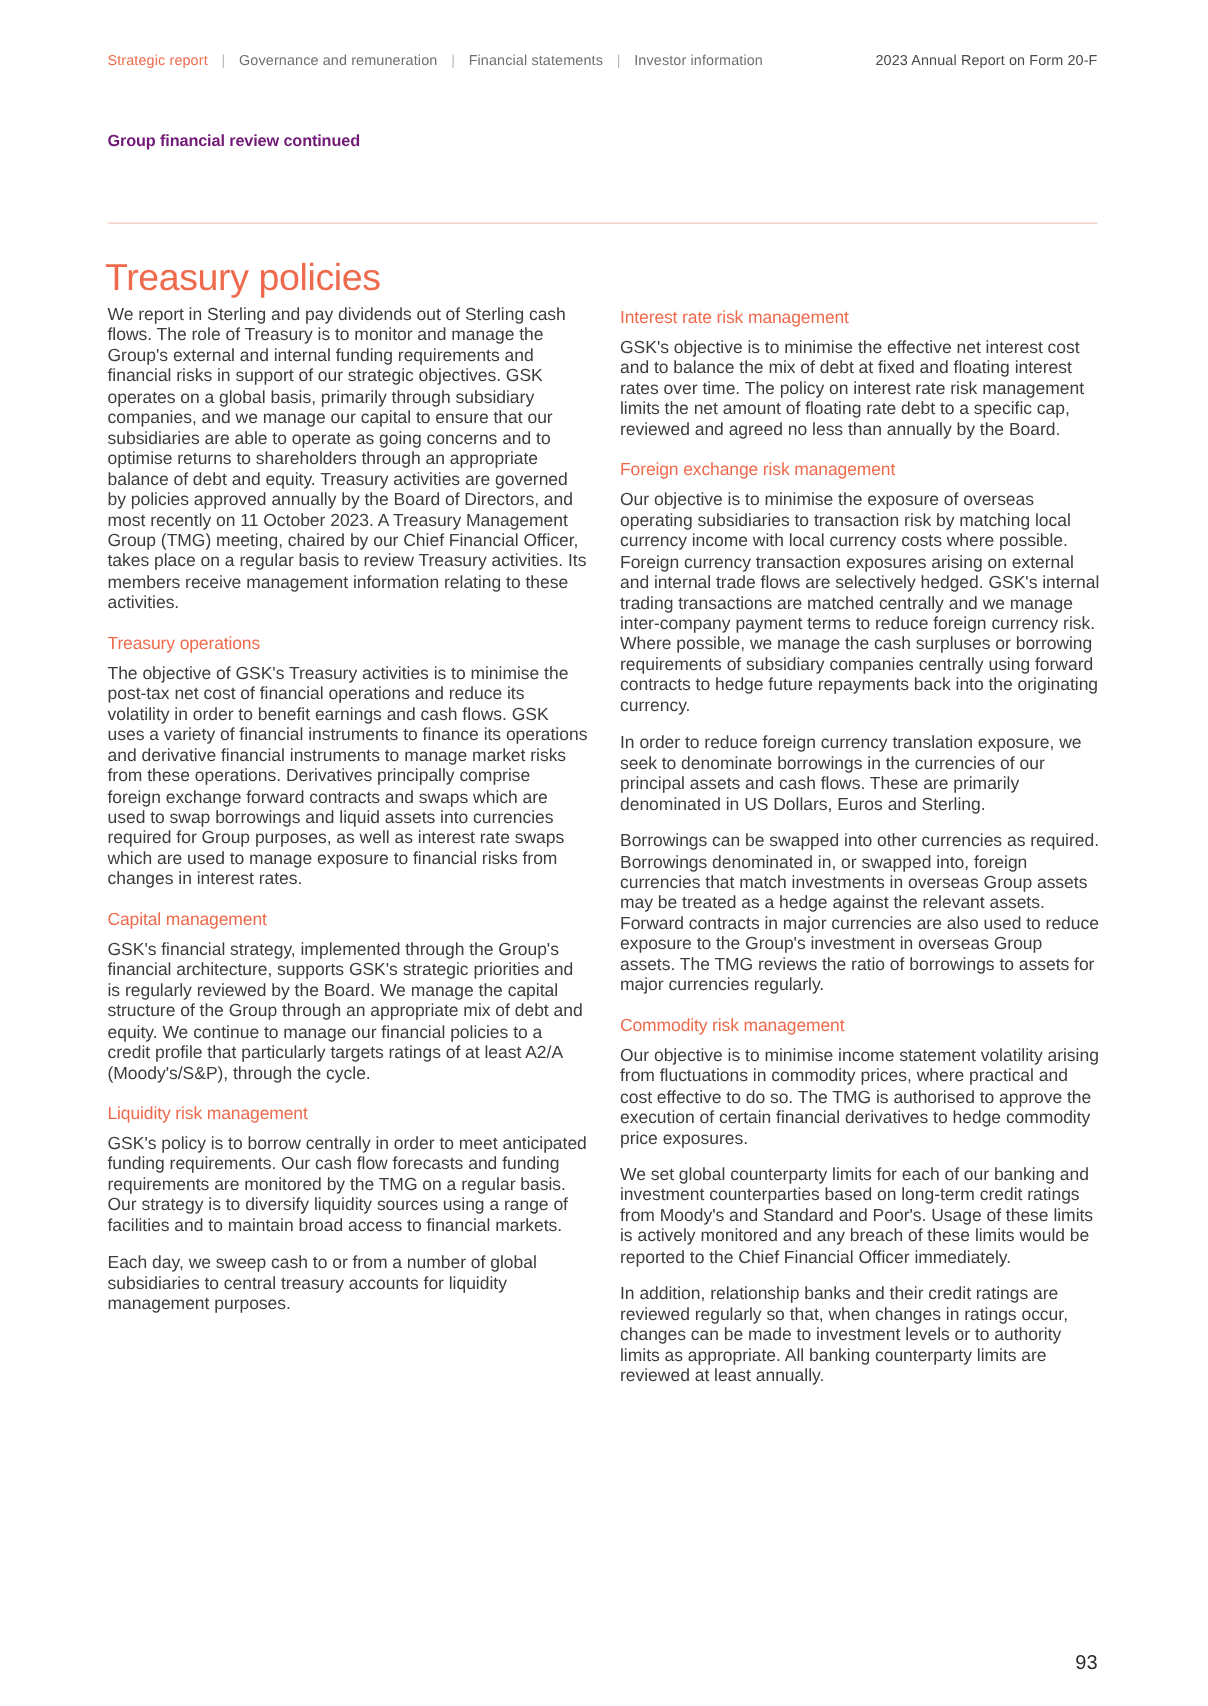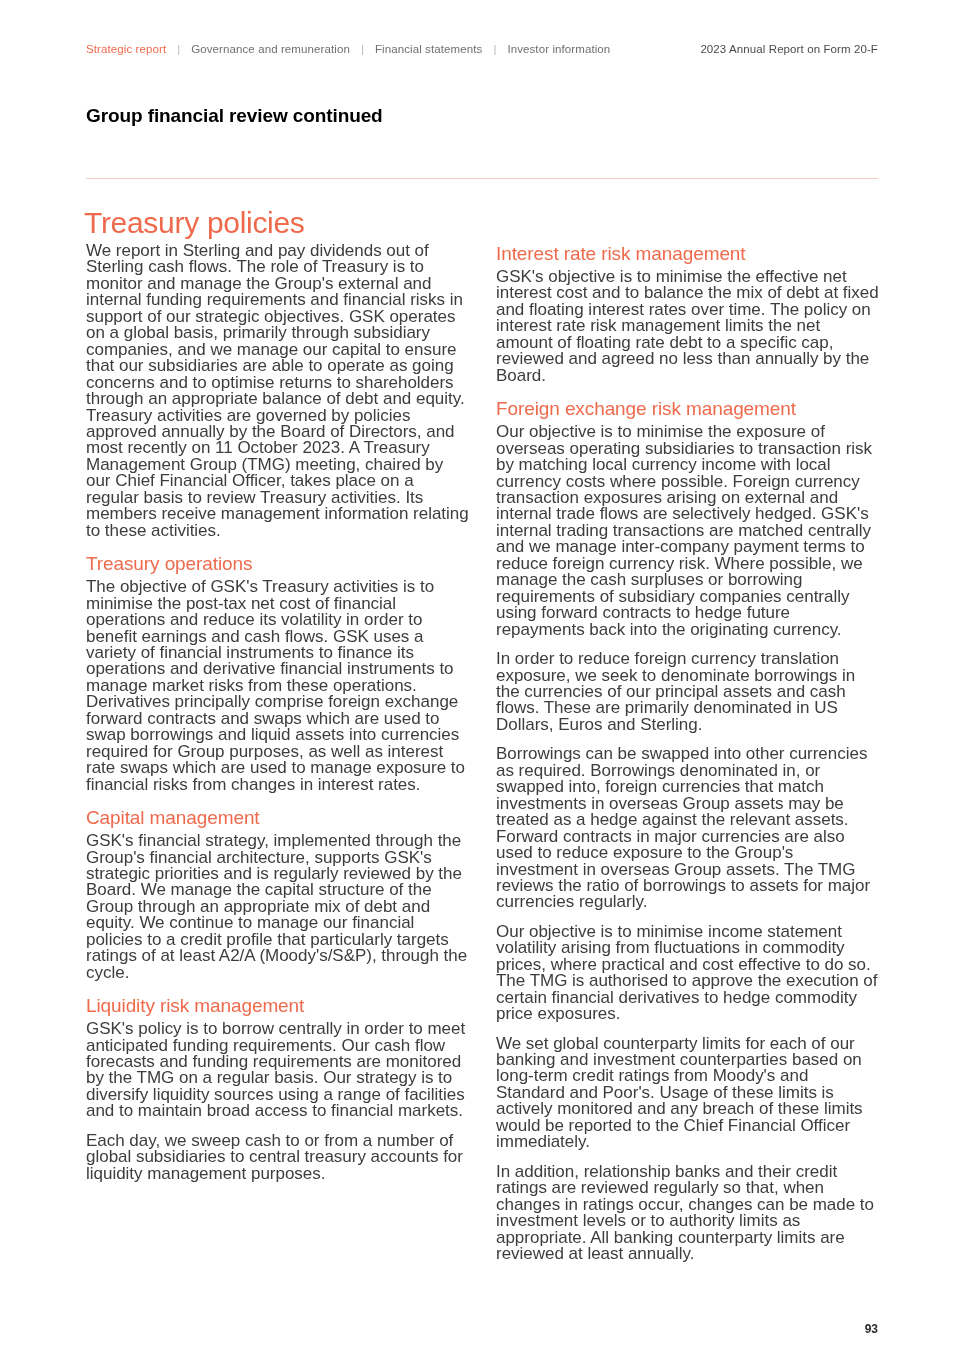--- a/index.html
+++ b/index.html
@@ -59,23 +59,23 @@
     color: #4a4a4a;
     font-size: 11.5px;
     letter-spacing: .1px;
   }
 
   
   .page-title {
     position: absolute;
     top: 105px;
     left: 86px;
-    font-size: 19px;
+    font-size: 13px;
     font-weight: bold;
-    color: #000000;
+    color: #701a75;
     letter-spacing: -.1px;
   }
 
   .rule {
     position: absolute;
     top: 178px;
     left: 86px;
     width: 792px;
     height: 1px;
     background: #f2c9be;
@@ -100,45 +100,45 @@
     width: 794px;
     display: flex;
     gap: 26px;
   }
   .col {
     width: 384px;
   }
 
   h3.sec {
     margin: 0 0 5px 0;
-    font-size: 19px;
+    font-size: 14px;
     line-height: 21px;
     font-weight: normal;
     color: #ef6a4c;
     letter-spacing: -.1px;
   }
   .col > h3.sec:not(:first-child) {
     margin-top: 14px;
   }
   p.body {
     margin: 0 0 13px 0;
-    font-size: 17px;
+    font-size: 14px;
     line-height: 16.45px;
     color: #3d3d3d;
     letter-spacing: -.02px;
   }
   p.body:last-child { margin-bottom: 0; }
 
   
   .folio {
     position: absolute;
     top: 1322px;
     right: 88px;
-    font-size: 12px;
-    font-weight: bold;
+    font-size: 16px;
+    font-weight: normal;
     color: #2b2b2b;
   }
 </style>
 </head>
 <body>
 
 <div class="page">
 
   <div class="runhead">
     <div class="runhead-nav">
@@ -180,20 +180,21 @@
     <div class="col">
 
       <h3 class="sec">Interest rate risk management</h3>
       <p class="body">GSK's objective is to minimise the effective net interest cost and to balance the mix of debt at fixed and floating interest rates over time. The policy on interest rate risk management limits the net amount of floating rate debt to a specific cap, reviewed and agreed no less than annually by the Board.</p>
 
       <h3 class="sec">Foreign exchange risk management</h3>
       <p class="body">Our objective is to minimise the exposure of overseas operating subsidiaries to transaction risk by matching local currency income with local currency costs where possible. Foreign currency transaction exposures arising on external and internal trade flows are selectively hedged. GSK's internal trading transactions are matched centrally and we manage inter-company payment terms to reduce foreign currency risk. Where possible, we manage the cash surpluses or borrowing requirements of subsidiary companies centrally using forward contracts to hedge future repayments back into the originating currency.</p>
       <p class="body">In order to reduce foreign currency translation exposure, we seek to denominate borrowings in the currencies of our principal assets and cash flows. These are primarily denominated in US Dollars, Euros and Sterling.</p>
       <p class="body">Borrowings can be swapped into other currencies as required. Borrowings denominated in, or swapped into, foreign currencies that match investments in overseas Group assets may be treated as a hedge against the relevant assets. Forward contracts in major currencies are also used to reduce exposure to the Group's investment in overseas Group assets. The TMG reviews the ratio of borrowings to assets for major currencies regularly.</p>
 
+      <h3 class="sec">Commodity risk management</h3>
       <p class="body">Our objective is to minimise income statement volatility arising from fluctuations in commodity prices, where practical and cost effective to do so. The TMG is authorised to approve the execution of certain financial derivatives to hedge commodity price exposures.</p>
 
       <p class="body">We set global counterparty limits for each of our banking and investment counterparties based on long-term credit ratings from Moody's and Standard and Poor's. Usage of these limits is actively monitored and any breach of these limits would be reported to the Chief Financial Officer immediately.</p>
       <p class="body">In addition, relationship banks and their credit ratings are reviewed regularly so that, when changes in ratings occur, changes can be made to investment levels or to authority limits as appropriate. All banking counterparty limits are reviewed at least annually.</p>
 
     </div>
 
   </div>
 
   <div class="folio">93</div>

